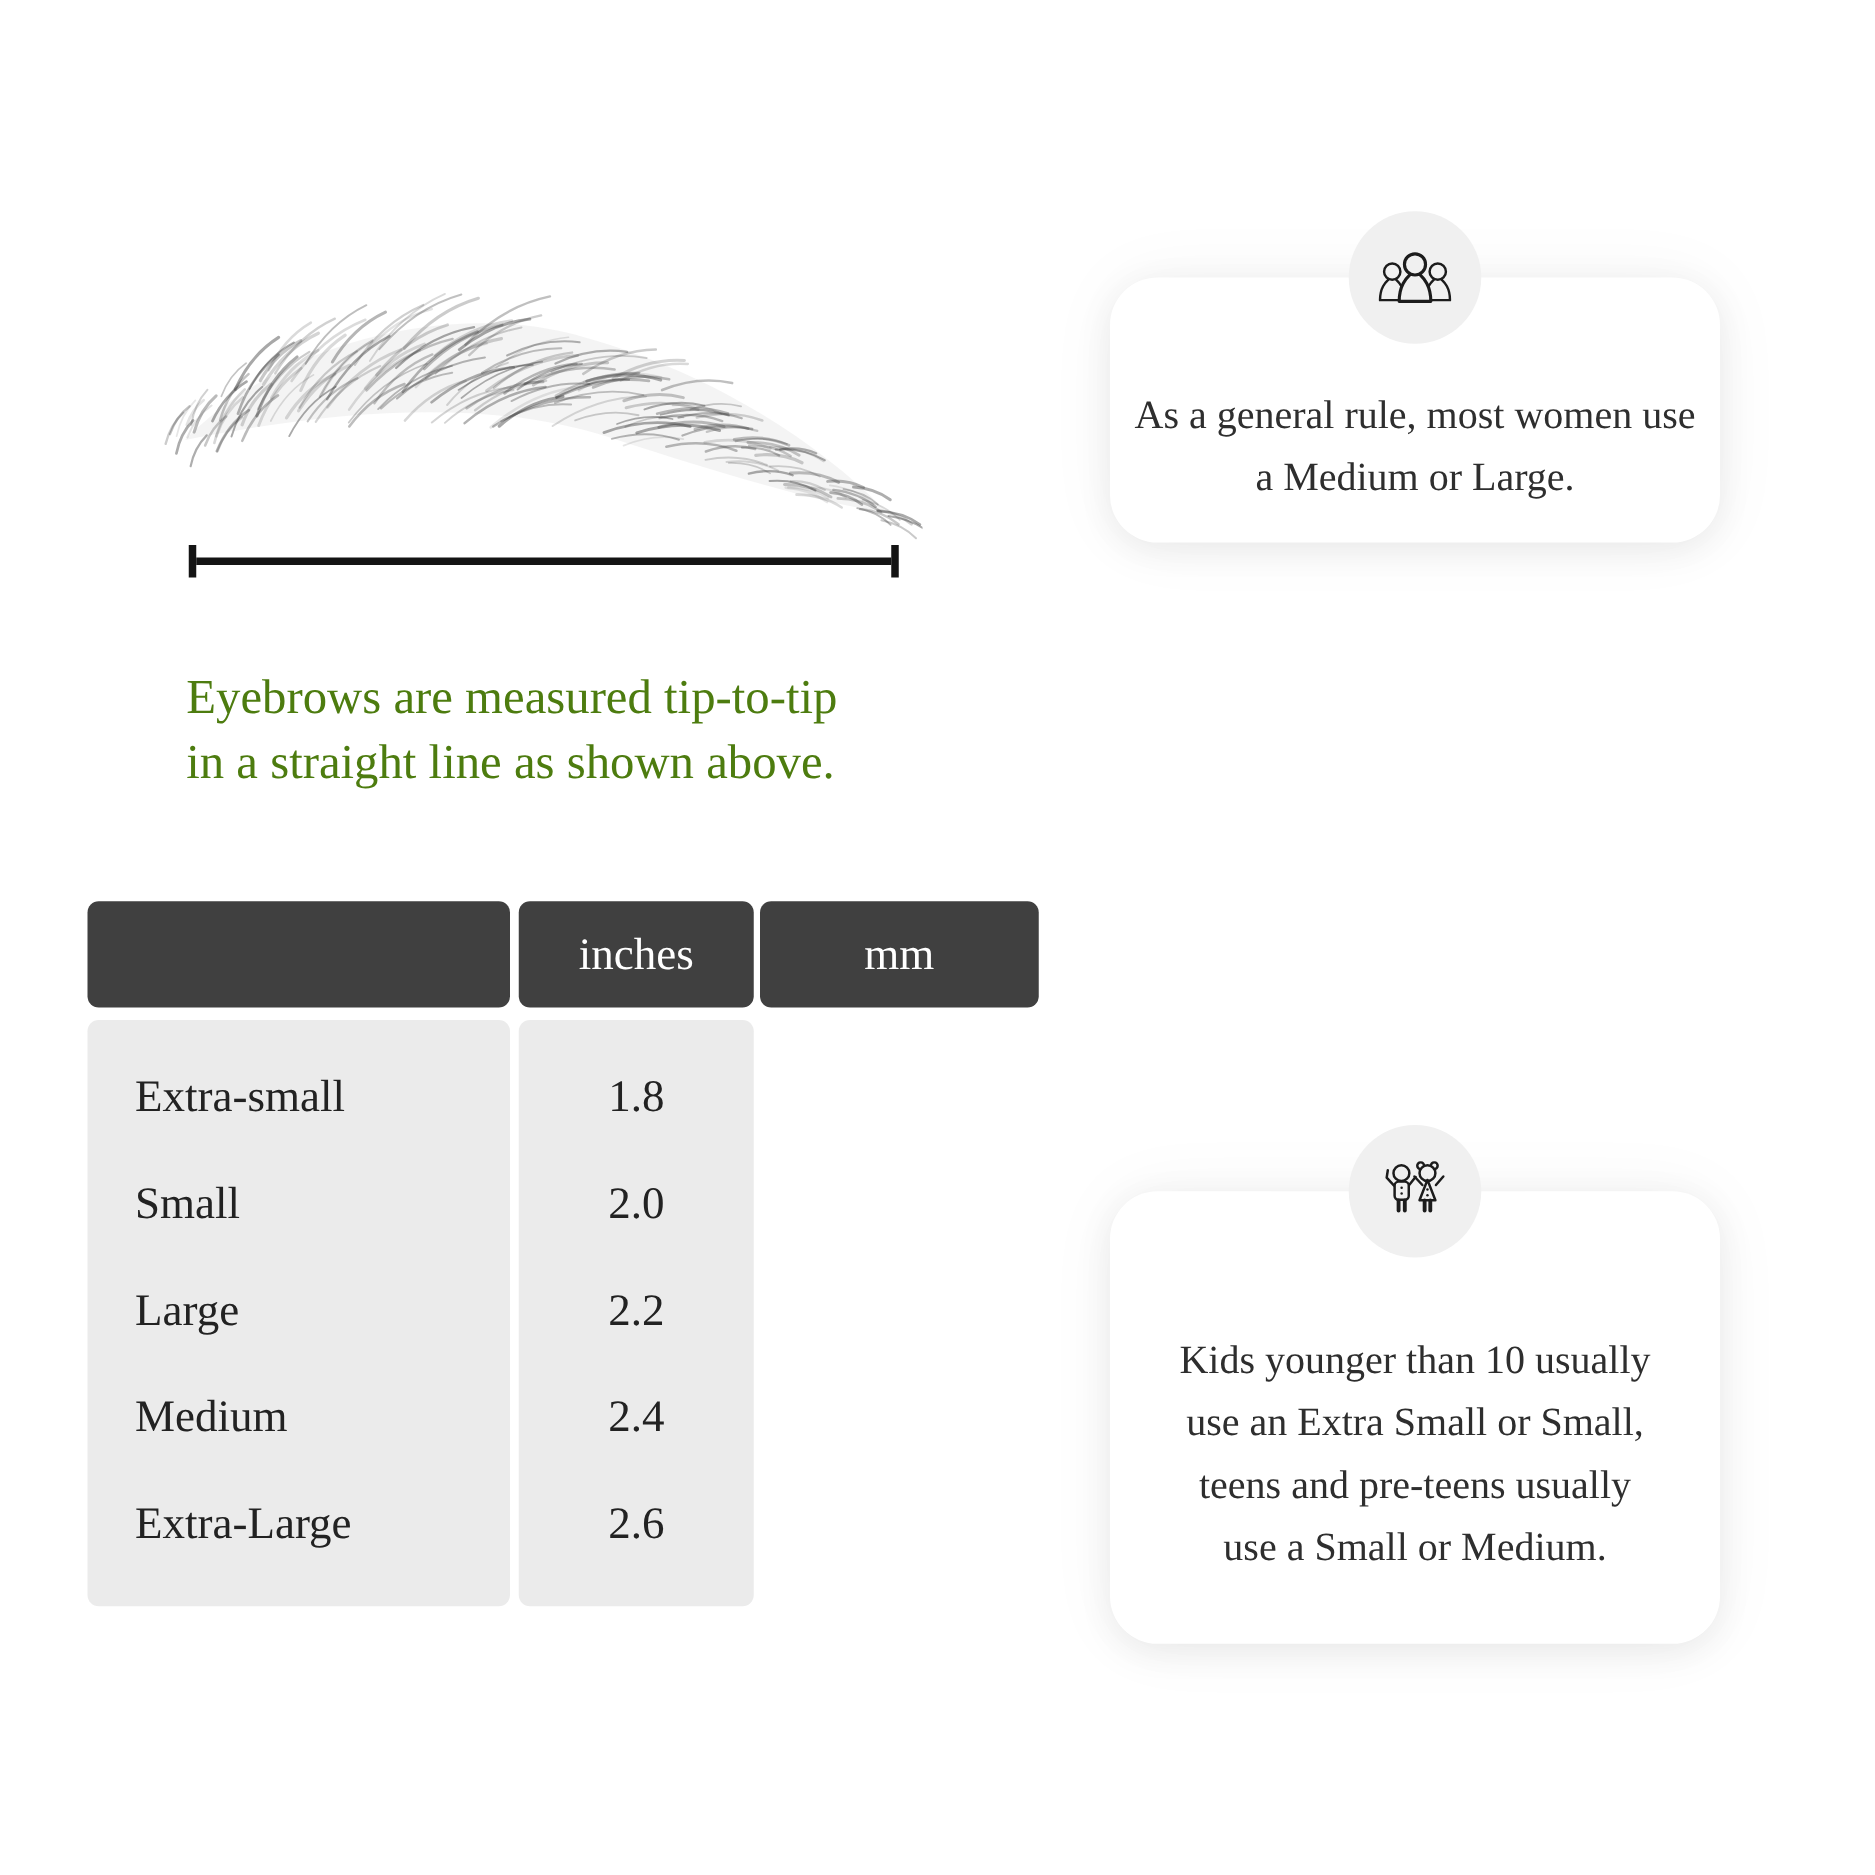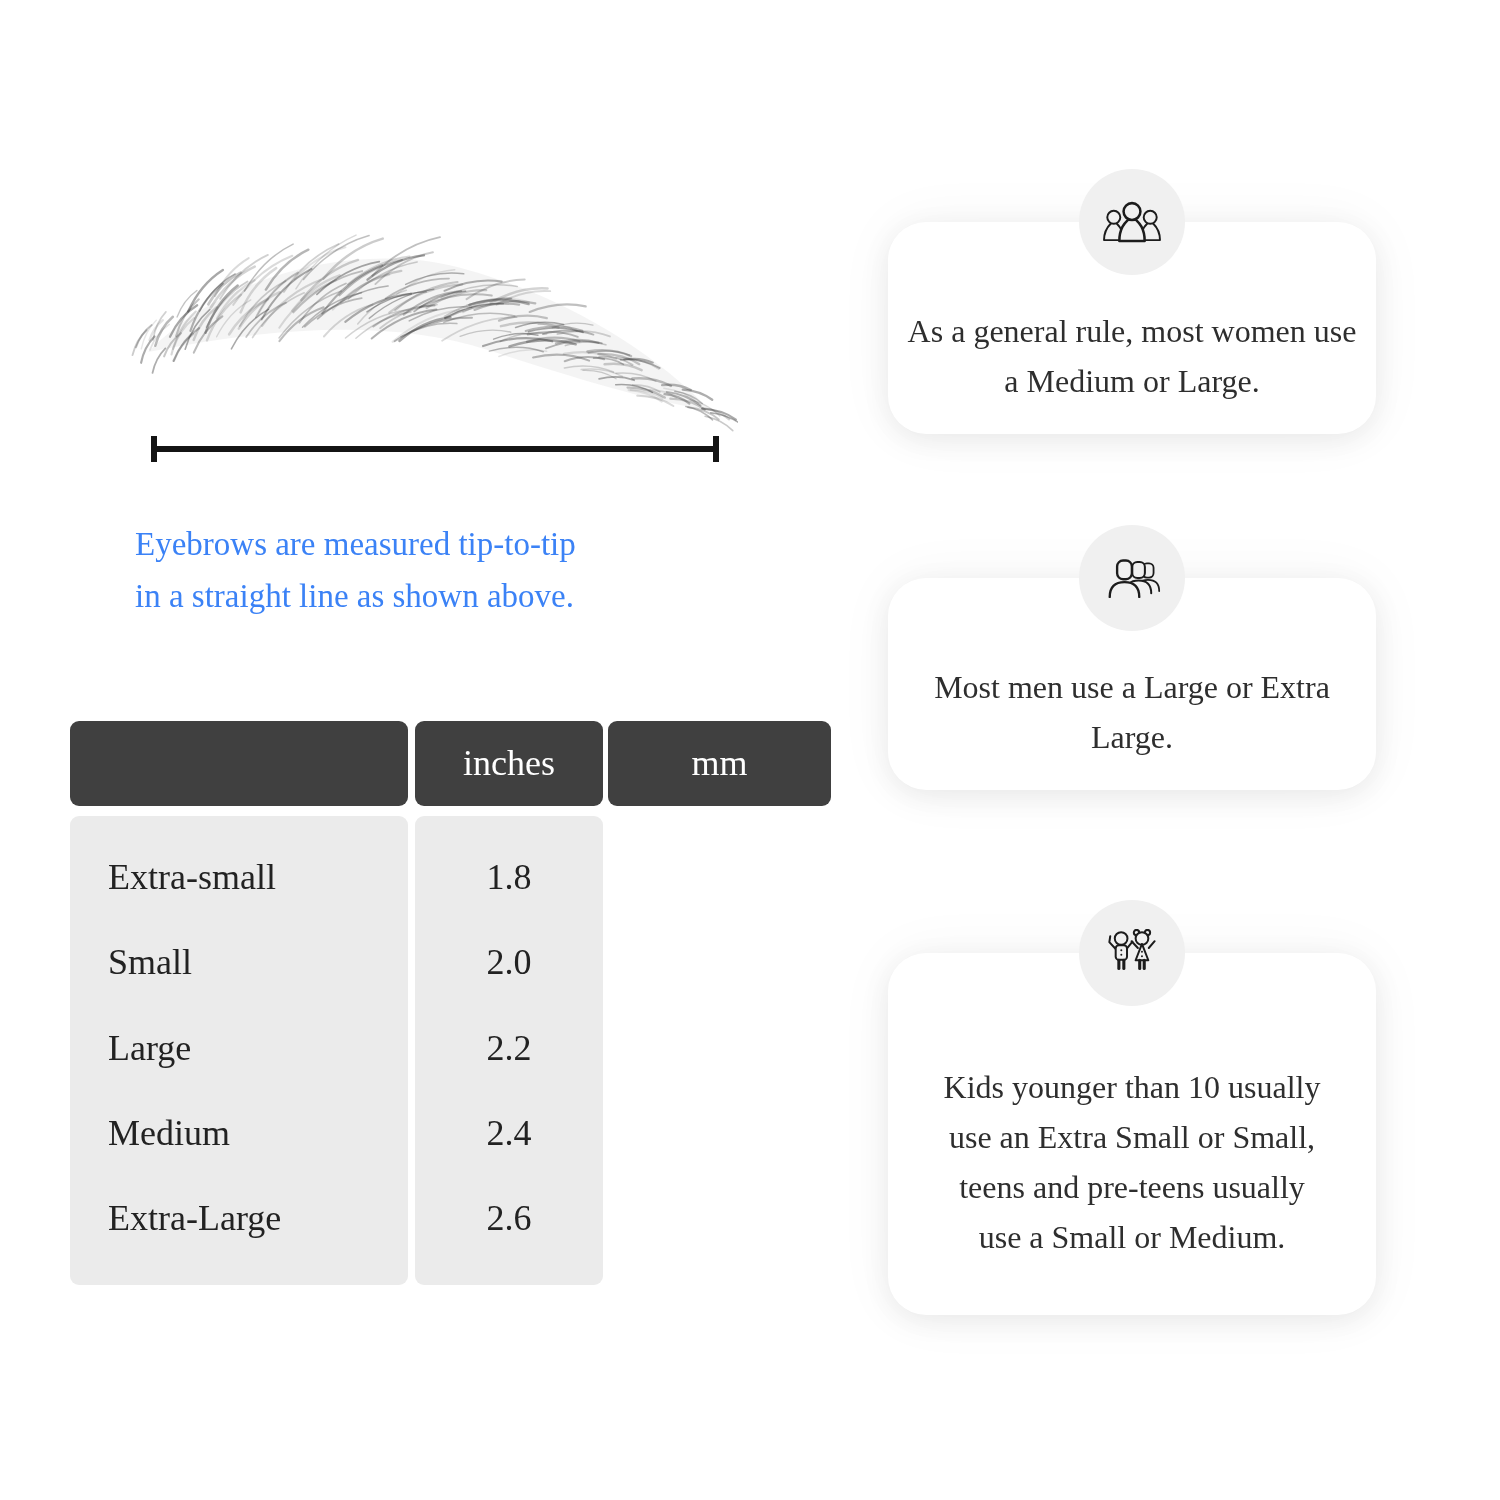--- a/index.html
+++ b/index.html
@@ -16,21 +16,21 @@
   .brow-figure svg { display:block; width:630px; height:235px; }
 
   .measure-line {
     position:absolute; left:151px; top:436px; width:556px; height:26px;
     border-left:6px solid #141414; border-right:6px solid #141414;
   }
   .measure-line .hline { position:absolute; left:0; right:0; top:10px; height:6px; background:#141414; }
 
   .caption {
     position:absolute; left:135px; top:518px; width:620px;
-    font-size:33px; line-height:52px; color:#3b82f6; margin:0;
+    font-size:39px; line-height:52px; color:#4d7c0f; margin:14px;
   }
 
   
   .size-table { position:absolute; left:70px; top:721px; width:725px; height:565px; }
   .col { position:absolute; top:0; height:565px; }
   .col-labels { left:0;   width:338px; }
   .col-inches { left:345px; width:188px; }
   .col-mm     { left:538px; width:187px;padding-left:36px; }
   .th {
     position:absolute; top:0; left:0; right:0; height:85px;
@@ -301,44 +301,20 @@
           <g transform="translate(32,28.5) scale(1.1)">
             <path d="M -12 14 C -12 1 -6 -4 -3 -7 L 3 -7 C 6 -4 12 1 12 14 Z"></path>
             <circle cx="0" cy="-14" r="8"></circle>
           </g>
         </g>
       </svg>
     </div>
     <p class="card-text">As a general rule, most women use a Medium or Large.</p>
   </article>
 
-  <article class="card card-2">
-    <div class="icon-circle">
-      <svg viewBox="0 0 64 48" width="60" height="45">
-        <g stroke="#1c1c1c" stroke-width="2.4" fill="#f0f0f0" stroke-linejoin="round" stroke-linecap="round">
-          <g transform="translate(49,27) scale(0.8)">
-            <path d="M -15 13 Q -15 -2 0 -2 Q 15 -2 15 13 Z" stroke="none"></path>
-            <path d="M -15 13 Q -15 -2 0 -2 Q 15 -2 15 13" fill="none"></path>
-            <rect x="-7.5" y="-24" width="15" height="19" rx="6"></rect>
-          </g>
-          <g transform="translate(39,28) scale(0.9)">
-            <path d="M -15 13 Q -15 -2 0 -2 Q 15 -2 15 13 Z" stroke="none"></path>
-            <path d="M -15 13 Q -15 -2 0 -2 Q 15 -2 15 13" fill="none"></path>
-            <rect x="-7.5" y="-24" width="15" height="19" rx="6"></rect>
-          </g>
-          <g transform="translate(24,30) scale(1.05)">
-            <path d="M -15 13 Q -15 -2 0 -2 Q 15 -2 15 13 Z" stroke="none"></path>
-            <path d="M -15 13 Q -15 -2 0 -2 Q 15 -2 15 13" fill="none"></path>
-            <rect x="-7.5" y="-24" width="15" height="19" rx="6"></rect>
-          </g>
-        </g>
-      </svg>
-    </div>
-    <p class="card-text">Most men use a Large or Extra Large.</p>
-  </article>
 
   <article class="card card-3">
     <div class="icon-circle">
       <svg viewBox="0 0 64 52" width="58" height="48">
         <g stroke="#1c1c1c" stroke-width="2.2" fill="none" stroke-linejoin="round" stroke-linecap="round">
 
           <path d="M 13.5 21 L 7 14 L 8 7.5"></path>
           <path d="M 26.5 21 L 32.5 13.5"></path>
           <rect x="14" y="17.5" width="12.5" height="16" rx="3.5" fill="#f0f0f0"></rect>
           <circle cx="20" cy="10" r="7" fill="#f0f0f0"></circle>

